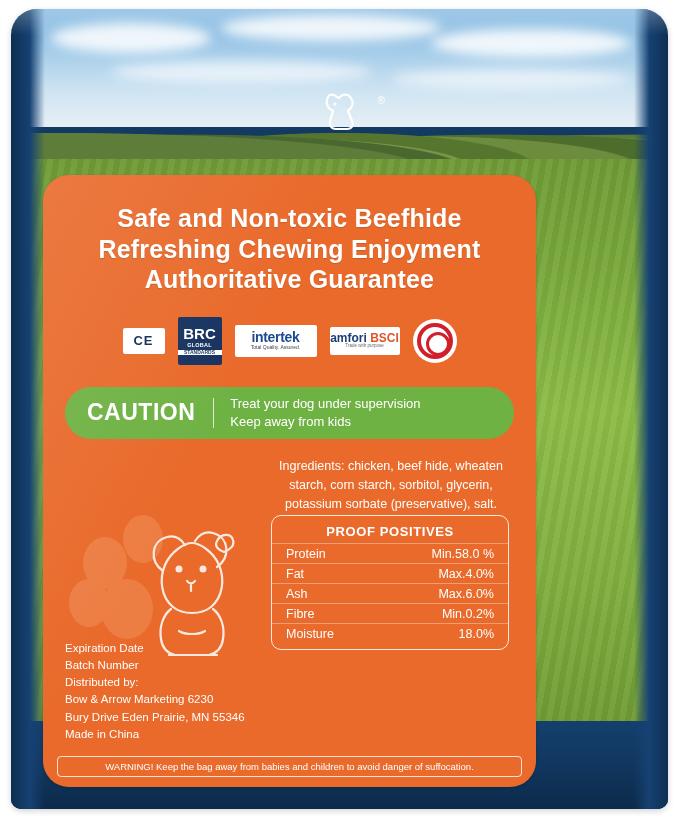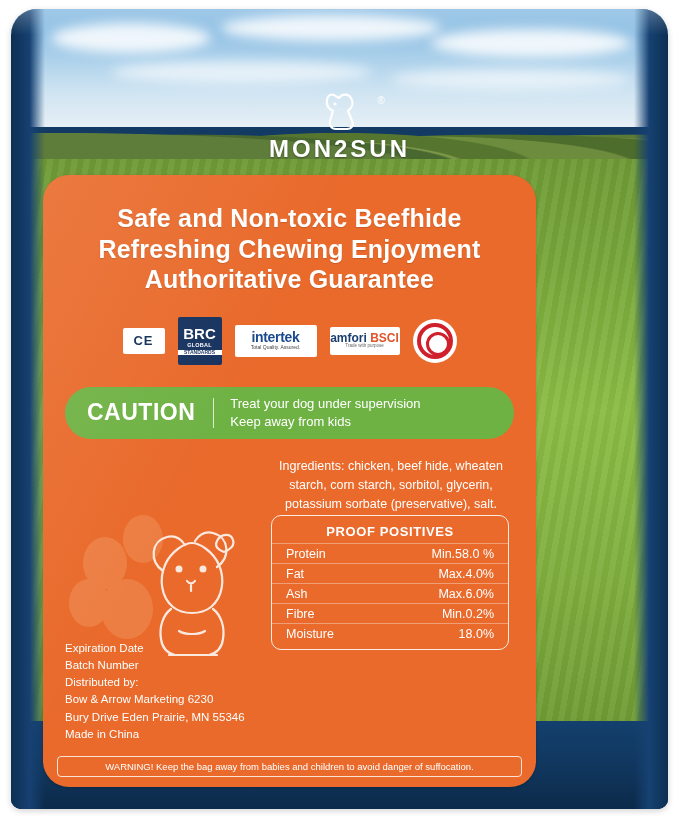--- a/index.html
+++ b/index.html
@@ -372,21 +372,20 @@
     <div class="bag-bottom"></div>
     <div class="gusset-l"></div>
     <div class="gusset-r"></div>
     <div class="seal-top"></div>
 
     <div class="logo">
       <svg class="mark" viewBox="0 0 46 42">
         <path d="M20 6 C16 2, 11 3, 10 9 C9 14, 12 18, 16 20 L13 30 C12 34, 14 38, 19 38 L30 38 C35 38, 37 34, 35 30 L31 20 C35 17, 37 12, 34 7 C31 2, 25 3, 22 7 Z" fill="none" stroke="#ffffff" stroke-width="2.2" stroke-linejoin="round"></path>
         <circle cx="18" cy="13" r="1.6" fill="#ffffff"></circle>
       </svg>
-      <span class="wordmark">MON2SUN</span>
       <span class="reg">®</span>
     </div>
 
     <div class="panel">
 
       <div class="headline">
         <div>Safe and Non-toxic Beefhide</div>
         <div>Refreshing Chewing Enjoyment</div>
         <div>Authoritative Guarantee</div>
       </div>

